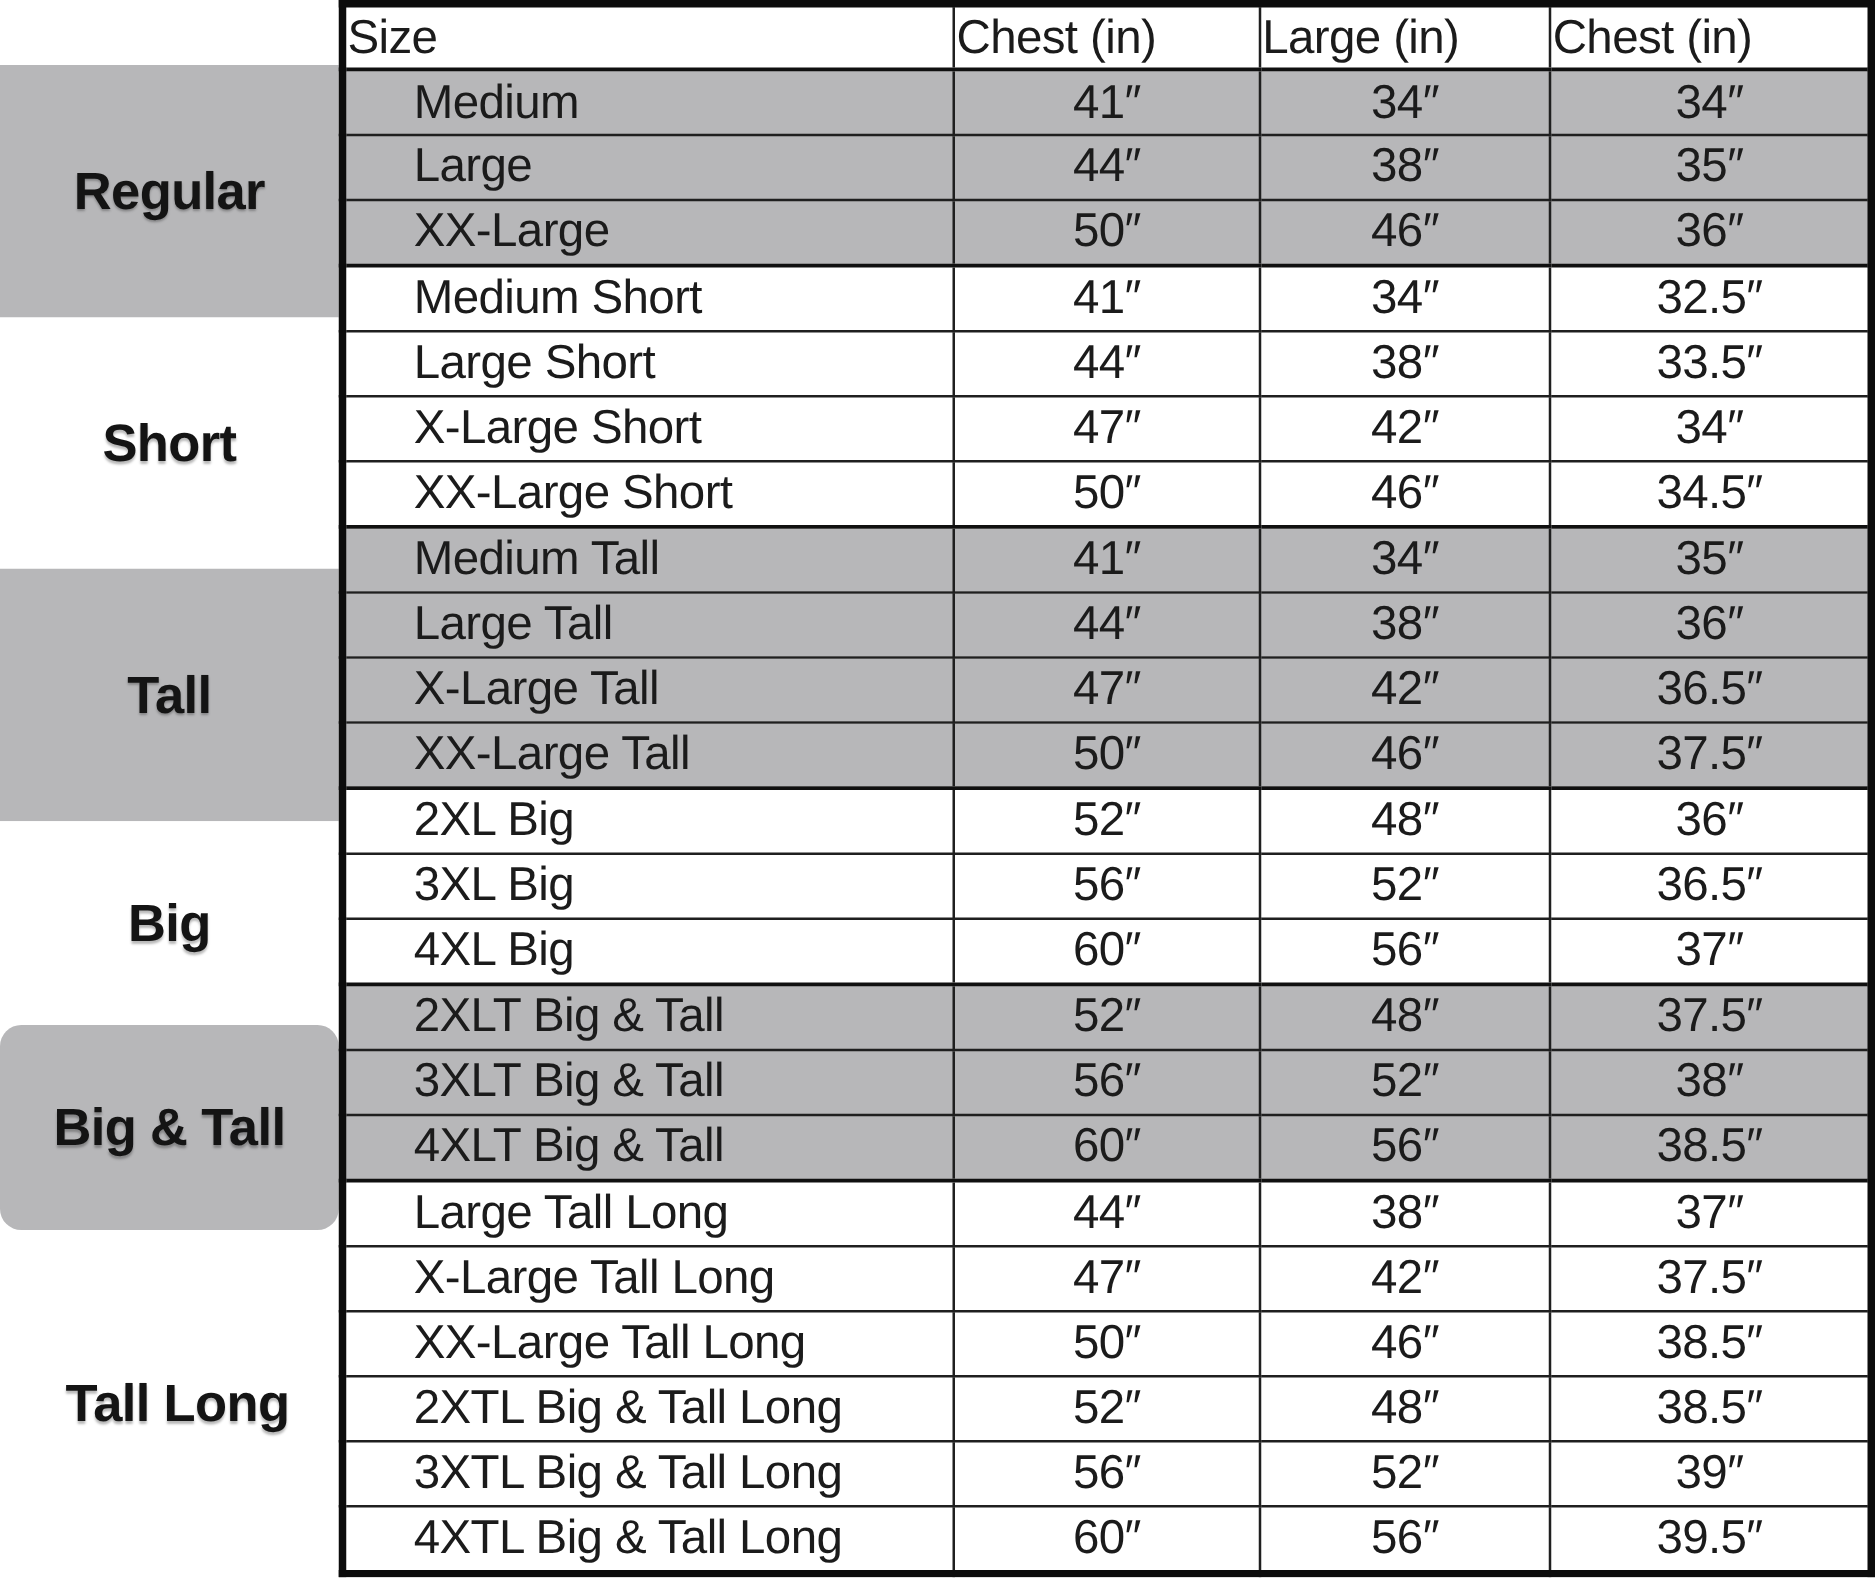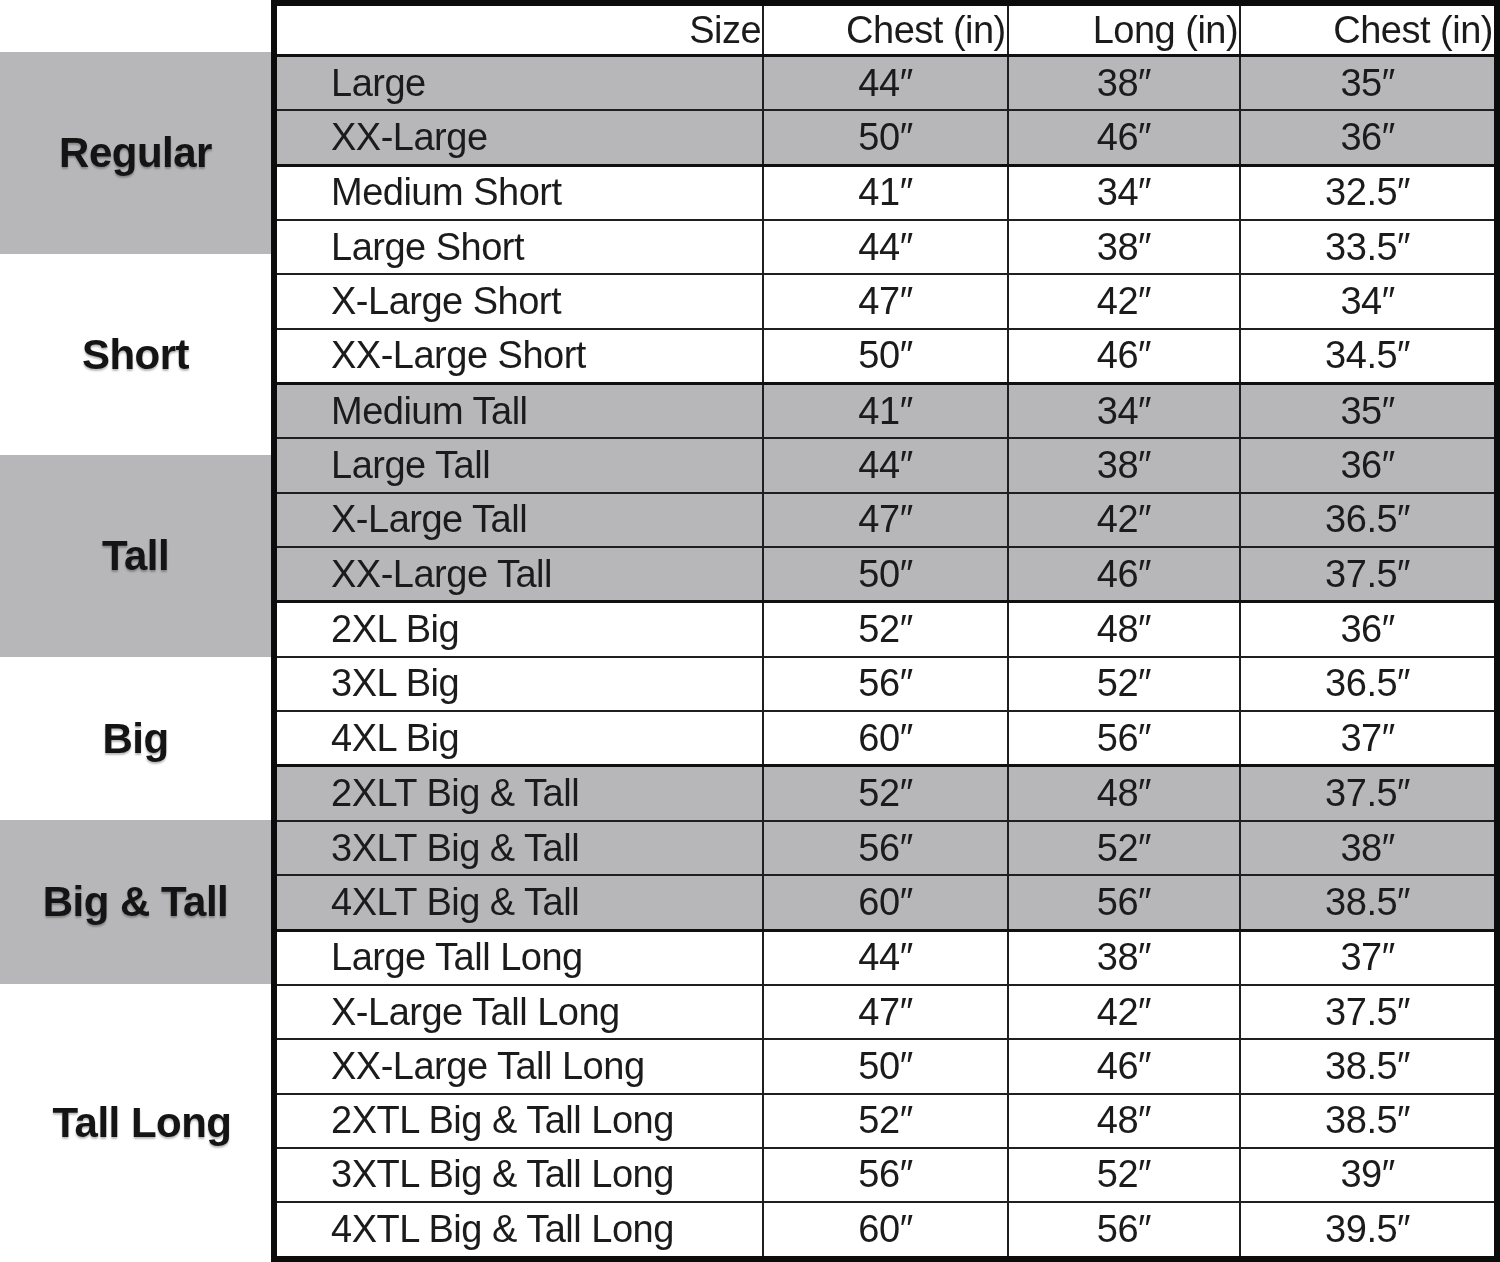--- a/index.html
+++ b/index.html
@@ -66,21 +66,21 @@
     border: 2px solid #1f1f1f;
     font-weight: 400;
     overflow: hidden;
     white-space: nowrap;
   }
   .size-table thead th {
     height: 46px;
     background: #ffffff;
     font-size: 38px;
     letter-spacing: -0.5px;
-    text-align: right;
+    text-align: left;
     vertical-align: middle;
     border-bottom: 3px solid #101010;
   }
   .size-table td {
     font-size: 38px;
     letter-spacing: -0.5px;
     text-align: center;
     vertical-align: middle;
     background: #ffffff;
   }
@@ -108,46 +108,52 @@
       </div>
       <div class="label-block" style="flex-grow: 4; text-align: center;">
         <span>Short</span>
       </div>
       <div class="label-block shaded" style="flex-grow: 4;">
         <span>Tall</span>
       </div>
       <div class="label-block" style="flex-grow: 3;">
         <span>Big</span>
       </div>
-      <div class="label-block shaded" style="flex-grow: 3;">
+      <div class="label-block shaded" style="flex-grow: 3; border-radius: 17px;">
         <span>Big &amp; Tall</span>
       </div>
       <div class="label-block" style="flex-grow: 6; padding-left: 13px;">
         <span>Tall Long</span>
       </div>
     </div>
 
   <div class="table-wrap">
     <table class="size-table">
       <colgroup>
         <col style="width:40%">
         <col style="width:20%">
         <col style="width:19%">
         <col style="width:21%">
       </colgroup>
       <thead>
         <tr>
           <th>Size</th>
           <th>Chest (in)</th>
-          <th>Long (in)</th>
+          <th>Large (in)</th>
           <th>Chest (in)</th>
         </tr>
       </thead>
       <tbody>
 
+      <tr class="shaded group-start">
+            <td class="size-cell">Medium</td>
+            <td class="num-cell">41″</td>
+            <td class="num-cell">34″</td>
+            <td class="num-cell">34″</td>
+          </tr>
           <tr class="shaded">
             <td class="size-cell">Large</td>
             <td class="num-cell">44″</td>
             <td class="num-cell">38″</td>
             <td class="num-cell">35″</td>
           </tr>
           <tr class="shaded">
             <td class="size-cell">XX-Large</td>
             <td class="num-cell">50″</td>
             <td class="num-cell">46″</td>

